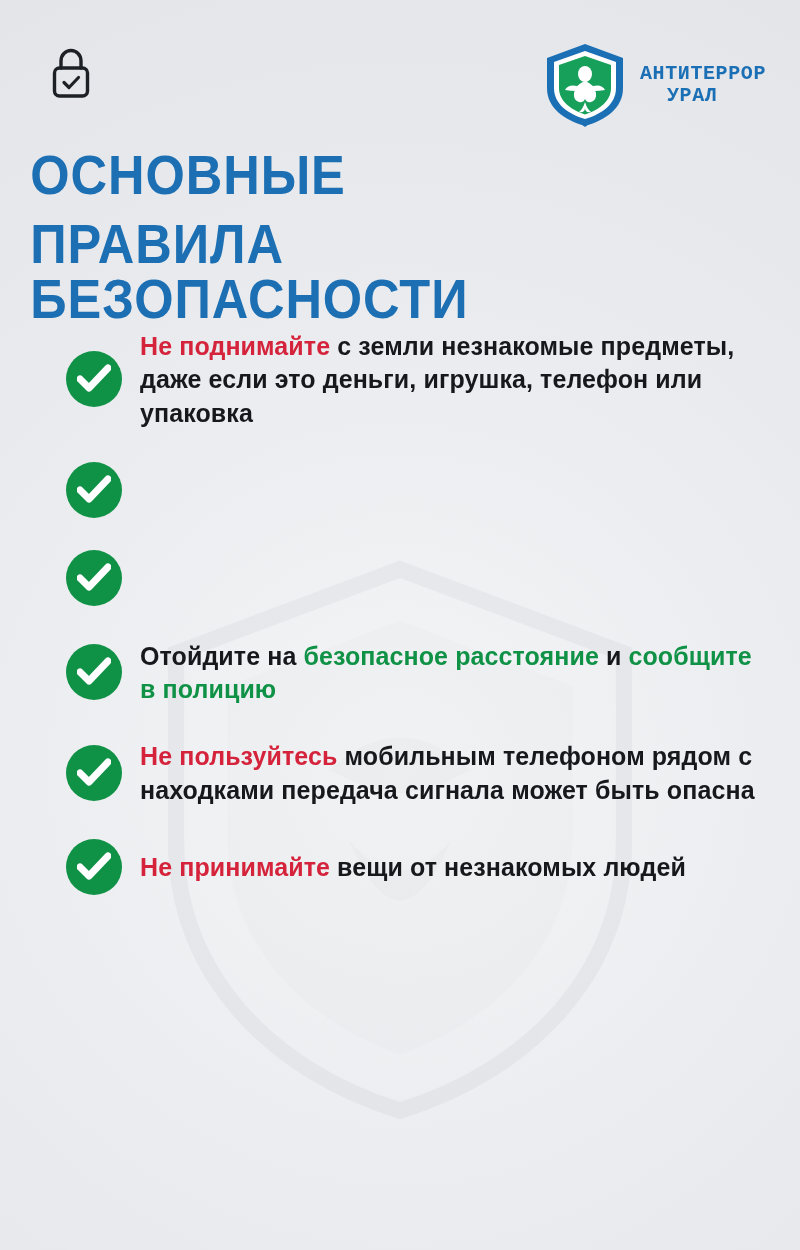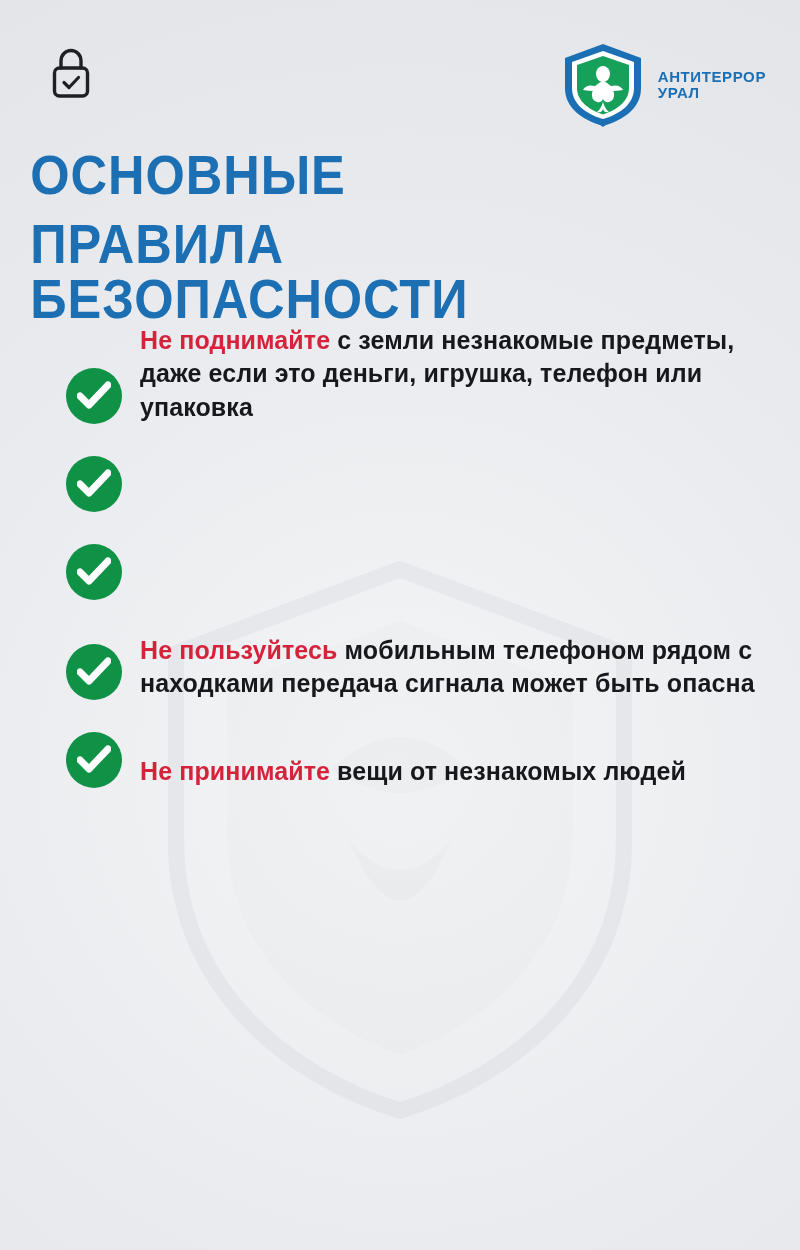--- a/index.html
+++ b/index.html
@@ -62,27 +62,27 @@
   }
   .brand-mark svg { width: 100%; height: 100%; display: block; }
   .brand-text {
     display: flex;
     flex-direction: column;
     justify-content: center;
     line-height: 1.08;
   }
   .brand-text .line1,
   .brand-text .line2 {
-    font-family: Liberation Sans, sans-serif;
+    font-family: Liberation Mono, monospace;
     font-weight: bold;
-    font-size: 15px;
+    font-size: 20px;
     letter-spacing: 0.6px;
     color: #1b6fb5;
   }
-  .brand-text .line2 { color: #1b6fb5; }
+  .brand-text .line2 { color: #1b6fb5; margin-left: 27px; }
 
   
   .title-block {
     position: absolute;
     top: 148px;
     left: 0;
     width: 756px;
   }
   .title-line {
     font-family: "Liberation Sans Narrow", "Liberation Sans", sans-serif;
@@ -103,22 +103,23 @@
 
   
   .rules {
     position: absolute;
     top: 320px;
     left: 66px;
     width: 690px;
   }
   .rule {
     display: flex;
-    align-items: flex-end;
+    align-items: center;
     margin-bottom: 30px;
+    margin-top: 6px;
   }
   .check {
     flex: 0 0 auto;
     width: 56px;
     height: 56px;
     border-radius: 50%;
     background: #0f9246;
     margin-right: 18px;
     margin-top: 2px;
     position: relative;
@@ -218,20 +219,30 @@
     </div>
 
     <div class="rule r3">
       <div class="check">
         <svg viewBox="0 0 34 30" xmlns="http://www.w3.org/2000/svg">
           <path d="M3 15 L12 24 L31 4" fill="none" stroke="#ffffff" stroke-width="7" stroke-linecap="round" stroke-linejoin="round"></path>
         </svg>
       </div>
     </div>
 
+    <div class="rule r4">
+      <div class="check">
+        <svg viewBox="0 0 34 30" xmlns="http://www.w3.org/2000/svg">
+          <path d="M3 15 L12 24 L31 4" fill="none" stroke="#ffffff" stroke-width="7" stroke-linecap="round" stroke-linejoin="round"></path>
+        </svg>
+      </div>
+      <div class="rule-text">
+        <span class="dark">Отойдите на </span><span class="green">безопасное расстояние</span><span class="dark"> и </span><span class="green">сообщите в полицию</span>
+      </div>
+    </div>
 
     <div class="rule r5">
       <div class="check">
         <svg viewBox="0 0 34 30" xmlns="http://www.w3.org/2000/svg">
           <path d="M3 15 L12 24 L31 4" fill="none" stroke="#ffffff" stroke-width="7" stroke-linecap="round" stroke-linejoin="round"></path>
         </svg>
       </div>
       <div class="rule-text">
         <span class="red">Не пользуйтесь </span><span class="dark">мобильным телефоном рядом с находками передача сигнала может быть опасна</span>
       </div>

